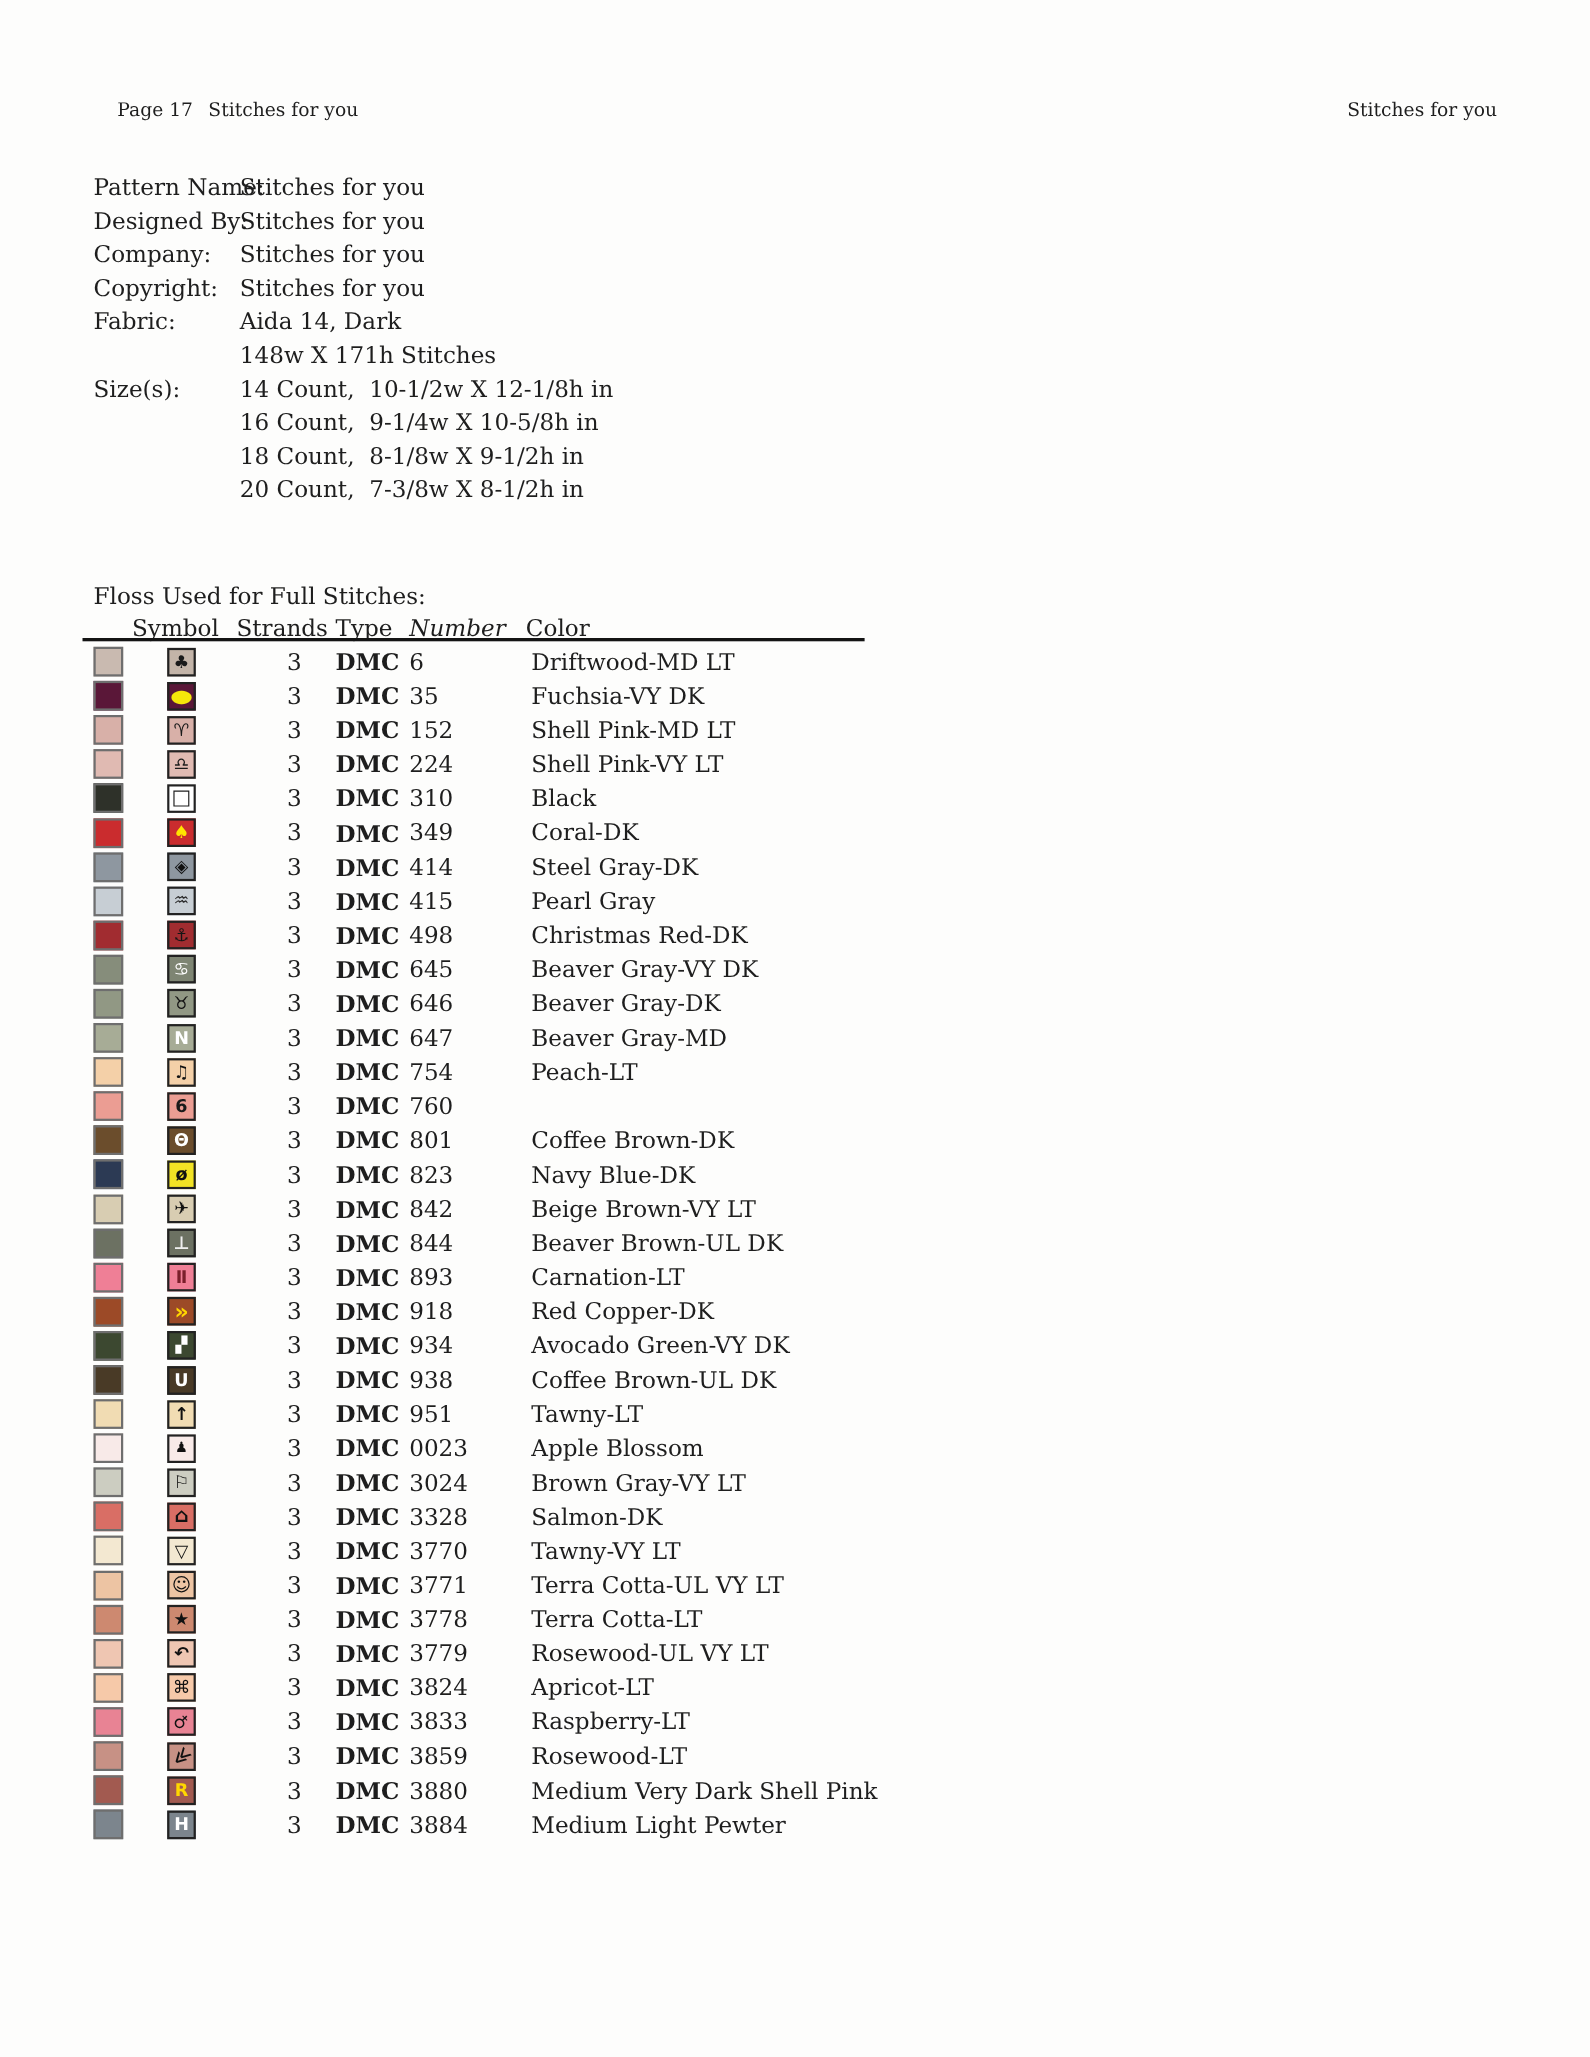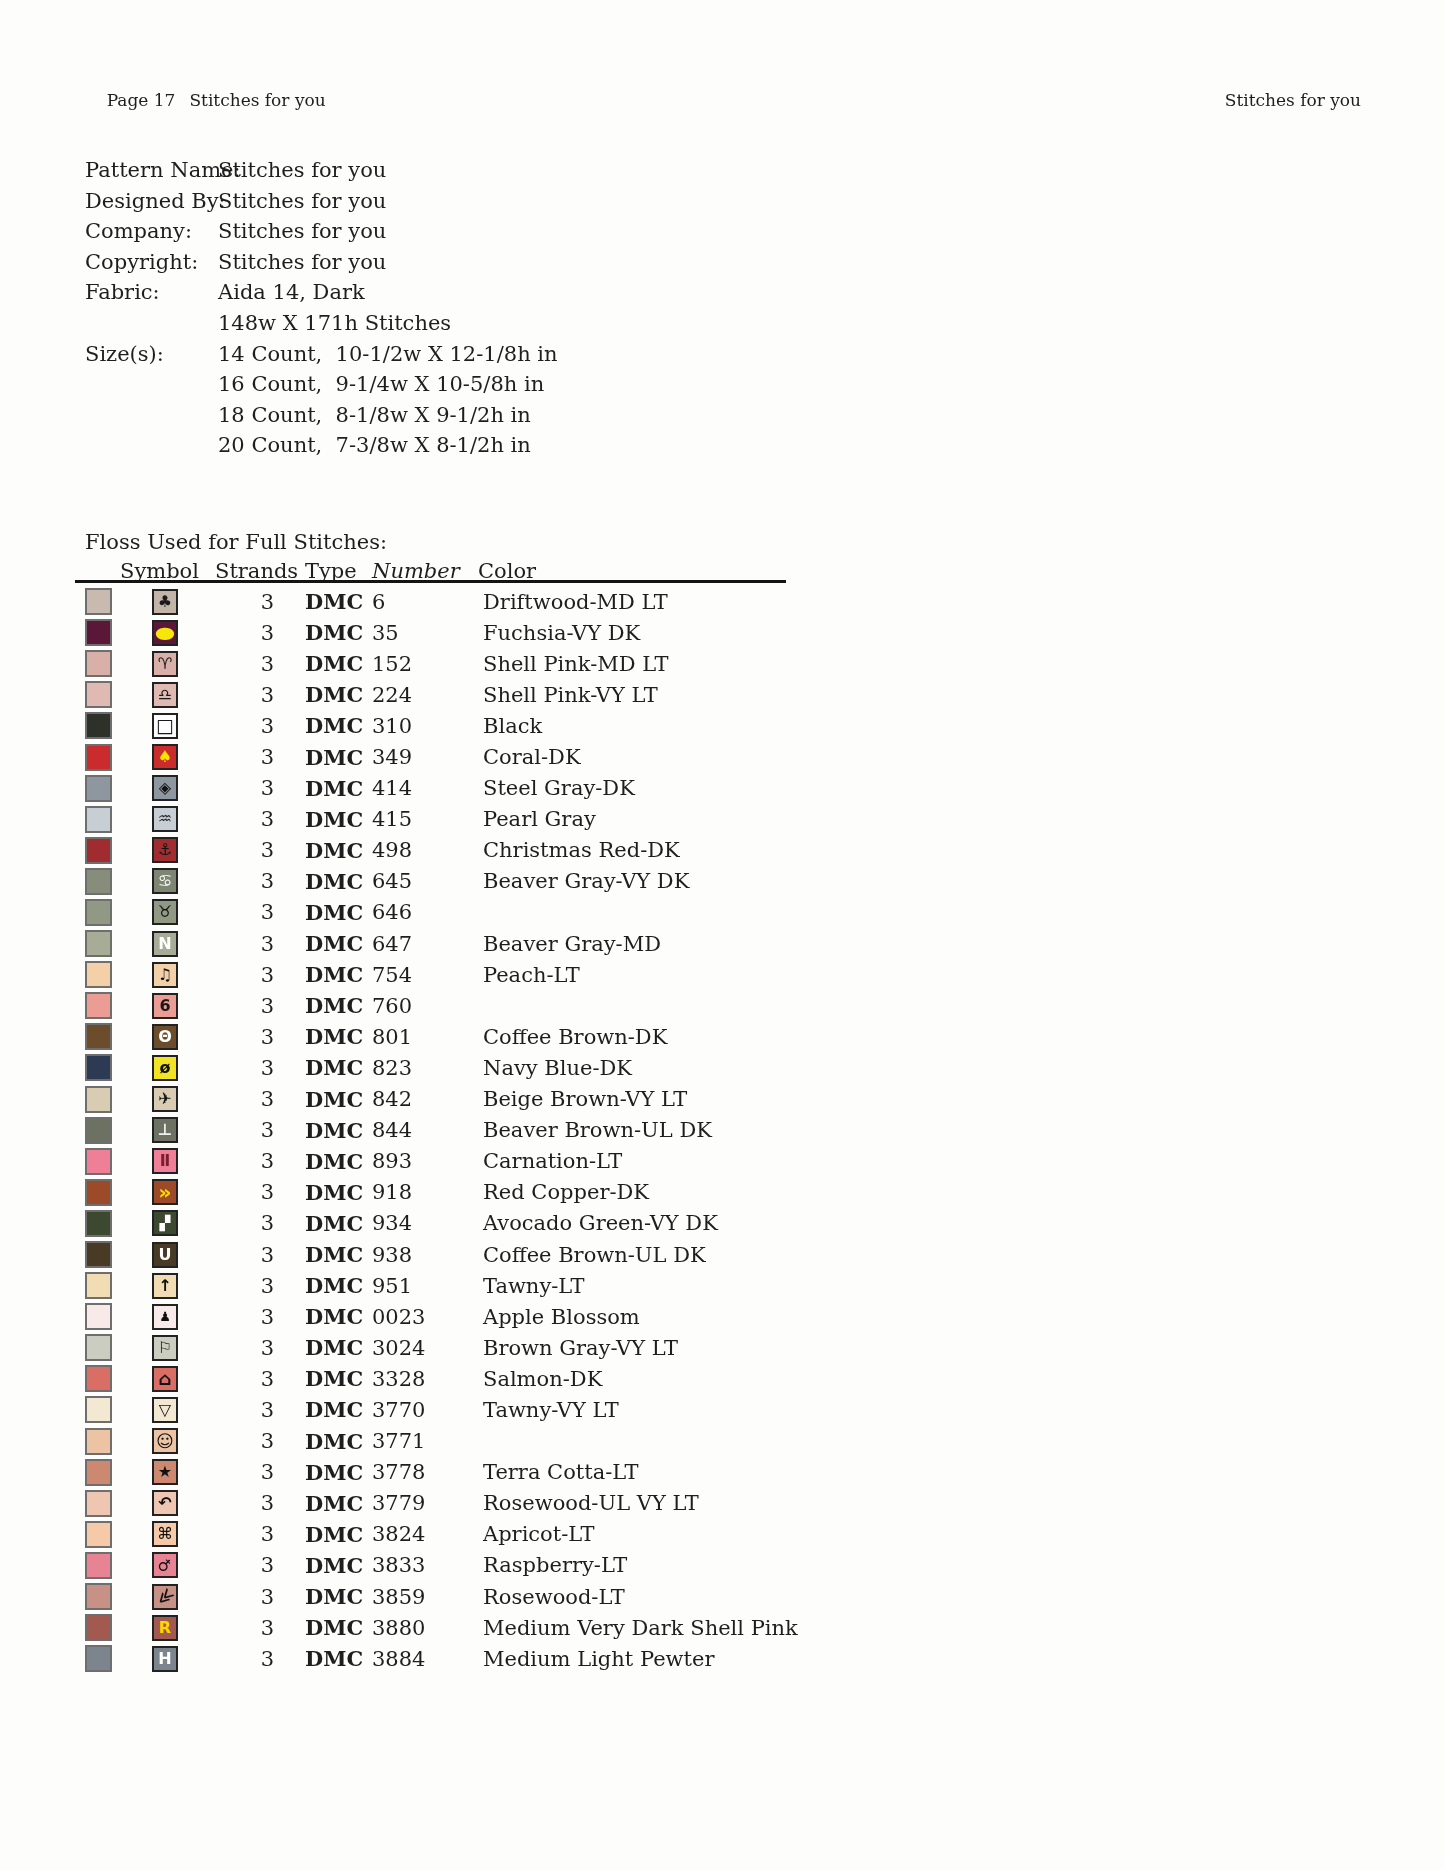--- a/index.html
+++ b/index.html
@@ -269,20 +269,21 @@
           <div class="swatch" style="background: rgb(145, 152, 132);"></div>
         </div>
         <div>
           <div class="symcell" style="background: rgb(145, 152, 132);">
             <span class="symglyph" style="color: rgb(17, 17, 17);">♉</span>
           </div>
         </div>
         <div class="c-strands">3</div>
         <div class="c-type">DMC</div>
         <div class="c-number">646</div>
+        <div class="c-color">Beaver Gray-DK</div>
       </div>
       <div class="frow">
         <div>
           <div class="swatch" style="background: rgb(167, 172, 150);"></div>
         </div>
         <div>
           <div class="symcell" style="background: rgb(167, 172, 150);">
             <span class="symglyph" style="color: rgb(255, 255, 255); font-weight: bold;">N</span>
           </div>
         </div>
@@ -505,20 +506,21 @@
           <div class="swatch" style="background: rgb(237, 196, 163);"></div>
         </div>
         <div>
           <div class="symcell" style="background: rgb(237, 196, 163);">
             <span class="symglyph" style="color: rgb(17, 17, 17); font-size: 17px;">☺</span>
           </div>
         </div>
         <div class="c-strands">3</div>
         <div class="c-type">DMC</div>
         <div class="c-number">3771</div>
+        <div class="c-color">Terra Cotta-UL VY LT</div>
       </div>
       <div class="frow">
         <div>
           <div class="swatch" style="background: rgb(205, 137, 112);"></div>
         </div>
         <div>
           <div class="symcell" style="background: rgb(205, 137, 112);">
             <span class="symglyph" style="color: rgb(17, 17, 17);">★</span>
           </div>
         </div>

